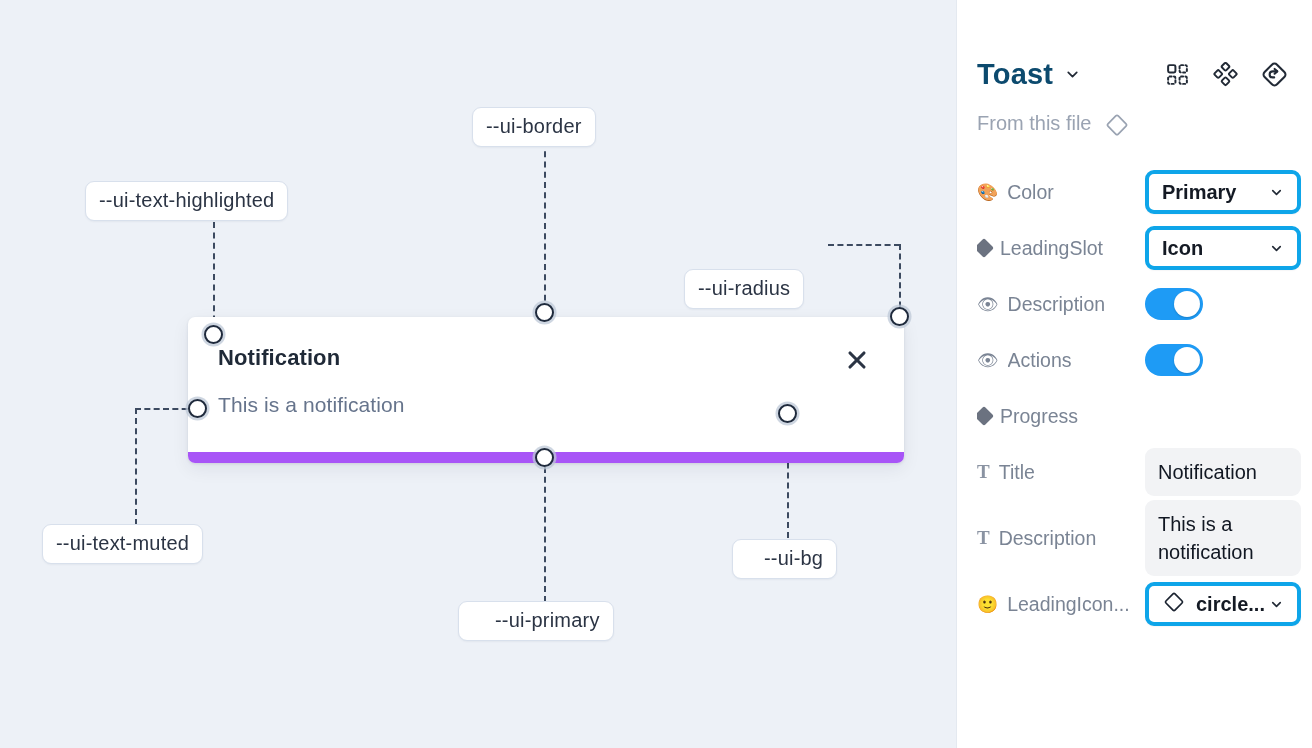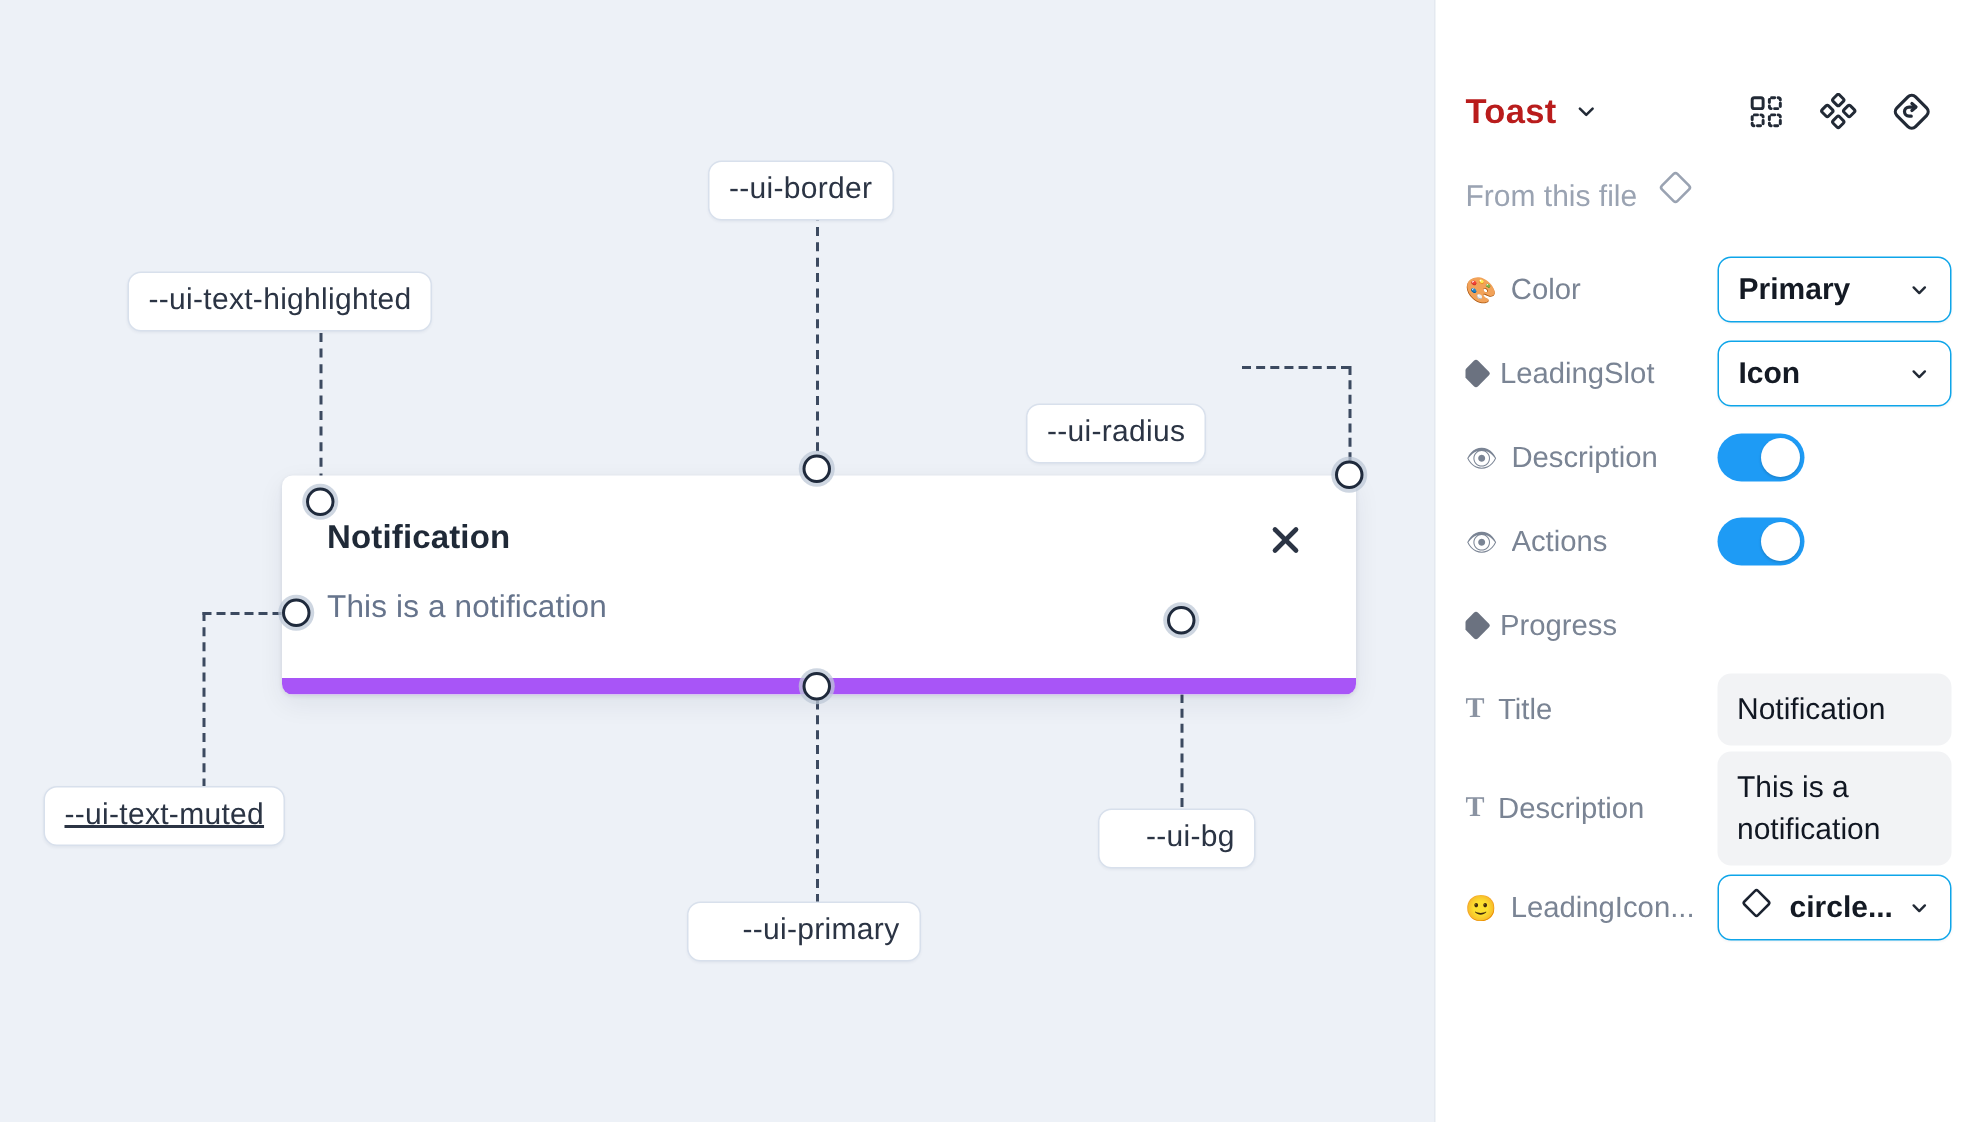--- a/index.html
+++ b/index.html
@@ -89,29 +89,29 @@
     width: 356px; height: 748px;
     background: #ffffff;
     border-left: 1px solid #e4e9f0;
   }
   .panel-head {
     display: flex; align-items: center;
     padding: 52px 24px 0 20px;
     height: 96px;
   }
   .panel-title {
-    font-size: 23px; font-weight: 700; color: #b91c1c;
+    font-size: 29px; font-weight: 700; color: #0c4a6e;
     letter-spacing: .2px;
   }
   .title-caret { margin-left: 11px; display: flex; align-items: center; cursor: pointer; }
   .head-icons { margin-left: auto; display: flex; align-items: center; gap: 23px; }
   .head-icon { display: flex; align-items: center; justify-content: center; cursor: pointer; }
 
   .from-file {
-    display: flex; align-items: flex-end; gap: 13px;
+    display: flex; align-items: flex-start; gap: 13px;
     padding: 16px 20px 0 20px;
   }
   .from-file-label { font-size: 20px; color: #9aa3b2; }
 
   .panel-desc {
     padding: 22px 14px 0 20px;
     font-size: 19.5px; line-height: 1.32;
     color: #12171f;
     letter-spacing: -.1px;
   }
@@ -135,21 +135,21 @@
     transform: rotate(45deg); border-radius: 2px; flex: none;
   }
   .tglyph { font-family: "Liberation Serif", serif; font-weight: 700; font-size: 19px; color: #8a93a2; }
 
   .prop-ctl { margin-left: auto; width: 156px; flex: none; }
 
   .select {
     display: flex; align-items: center;
     height: 44px; padding: 0 13px;
     background: #ffffff;
-    border: 1px solid #0ea5e9;
+    border: 4px solid #0ea5e9;
     border-radius: 9px;
     font-size: 20px; font-weight: 700; color: #141a24;
     cursor: pointer;
     box-shadow: 0 1px 1.5px rgba(20,30,60,.04);
   }
   .select .sel-val { overflow: hidden; text-overflow: ellipsis; white-space: nowrap; }
   .select .caret { margin-left: auto; display: flex; align-items: center; }
   .select .diamond-outline { margin-right: 10px; flex: none; }
 
   .textfield {
@@ -210,21 +210,21 @@
     <div class="handle" style="left:204px; top:325px;"></div>
     <div class="handle" style="left:535px; top:303px;"></div>
     <div class="handle" style="left:890px; top:307px;"></div>
     <div class="handle" style="left:188px; top:399px;"></div>
     <div class="handle" style="left:535px; top:448px;"></div>
     <div class="handle" style="left:778px; top:404px;"></div>
 
     <div class="pill" style="left:85px; top:181px;">--ui-text-highlighted</div>
     <div class="pill" style="left:472px; top:107px;">--ui-border</div>
     <div class="pill" style="left:684px; top:227px;margin-top:42px;">--ui-radius</div>
-    <div class="pill" style="left:29px; top:524px;text-decoration:underline;">--ui-text-muted</div>
+    <div class="pill" style="left:42px; top:524px;">--ui-text-muted</div>
     <div class="pill" style="left:458px; top:601px;padding-left:36px;">--ui-primary</div>
     <div class="pill" style="left:732px; top:539px;padding-left:31px;">--ui-bg</div>
   </div>
 
   <div class="panel">
 
     <div class="panel-head">
       <div class="panel-title">Toast</div>
       <div class="title-caret">
         <svg width="17" height="17" viewBox="0 0 24 24" fill="none" stroke="#222a36" stroke-width="2.4" stroke-linecap="round" stroke-linejoin="round">

